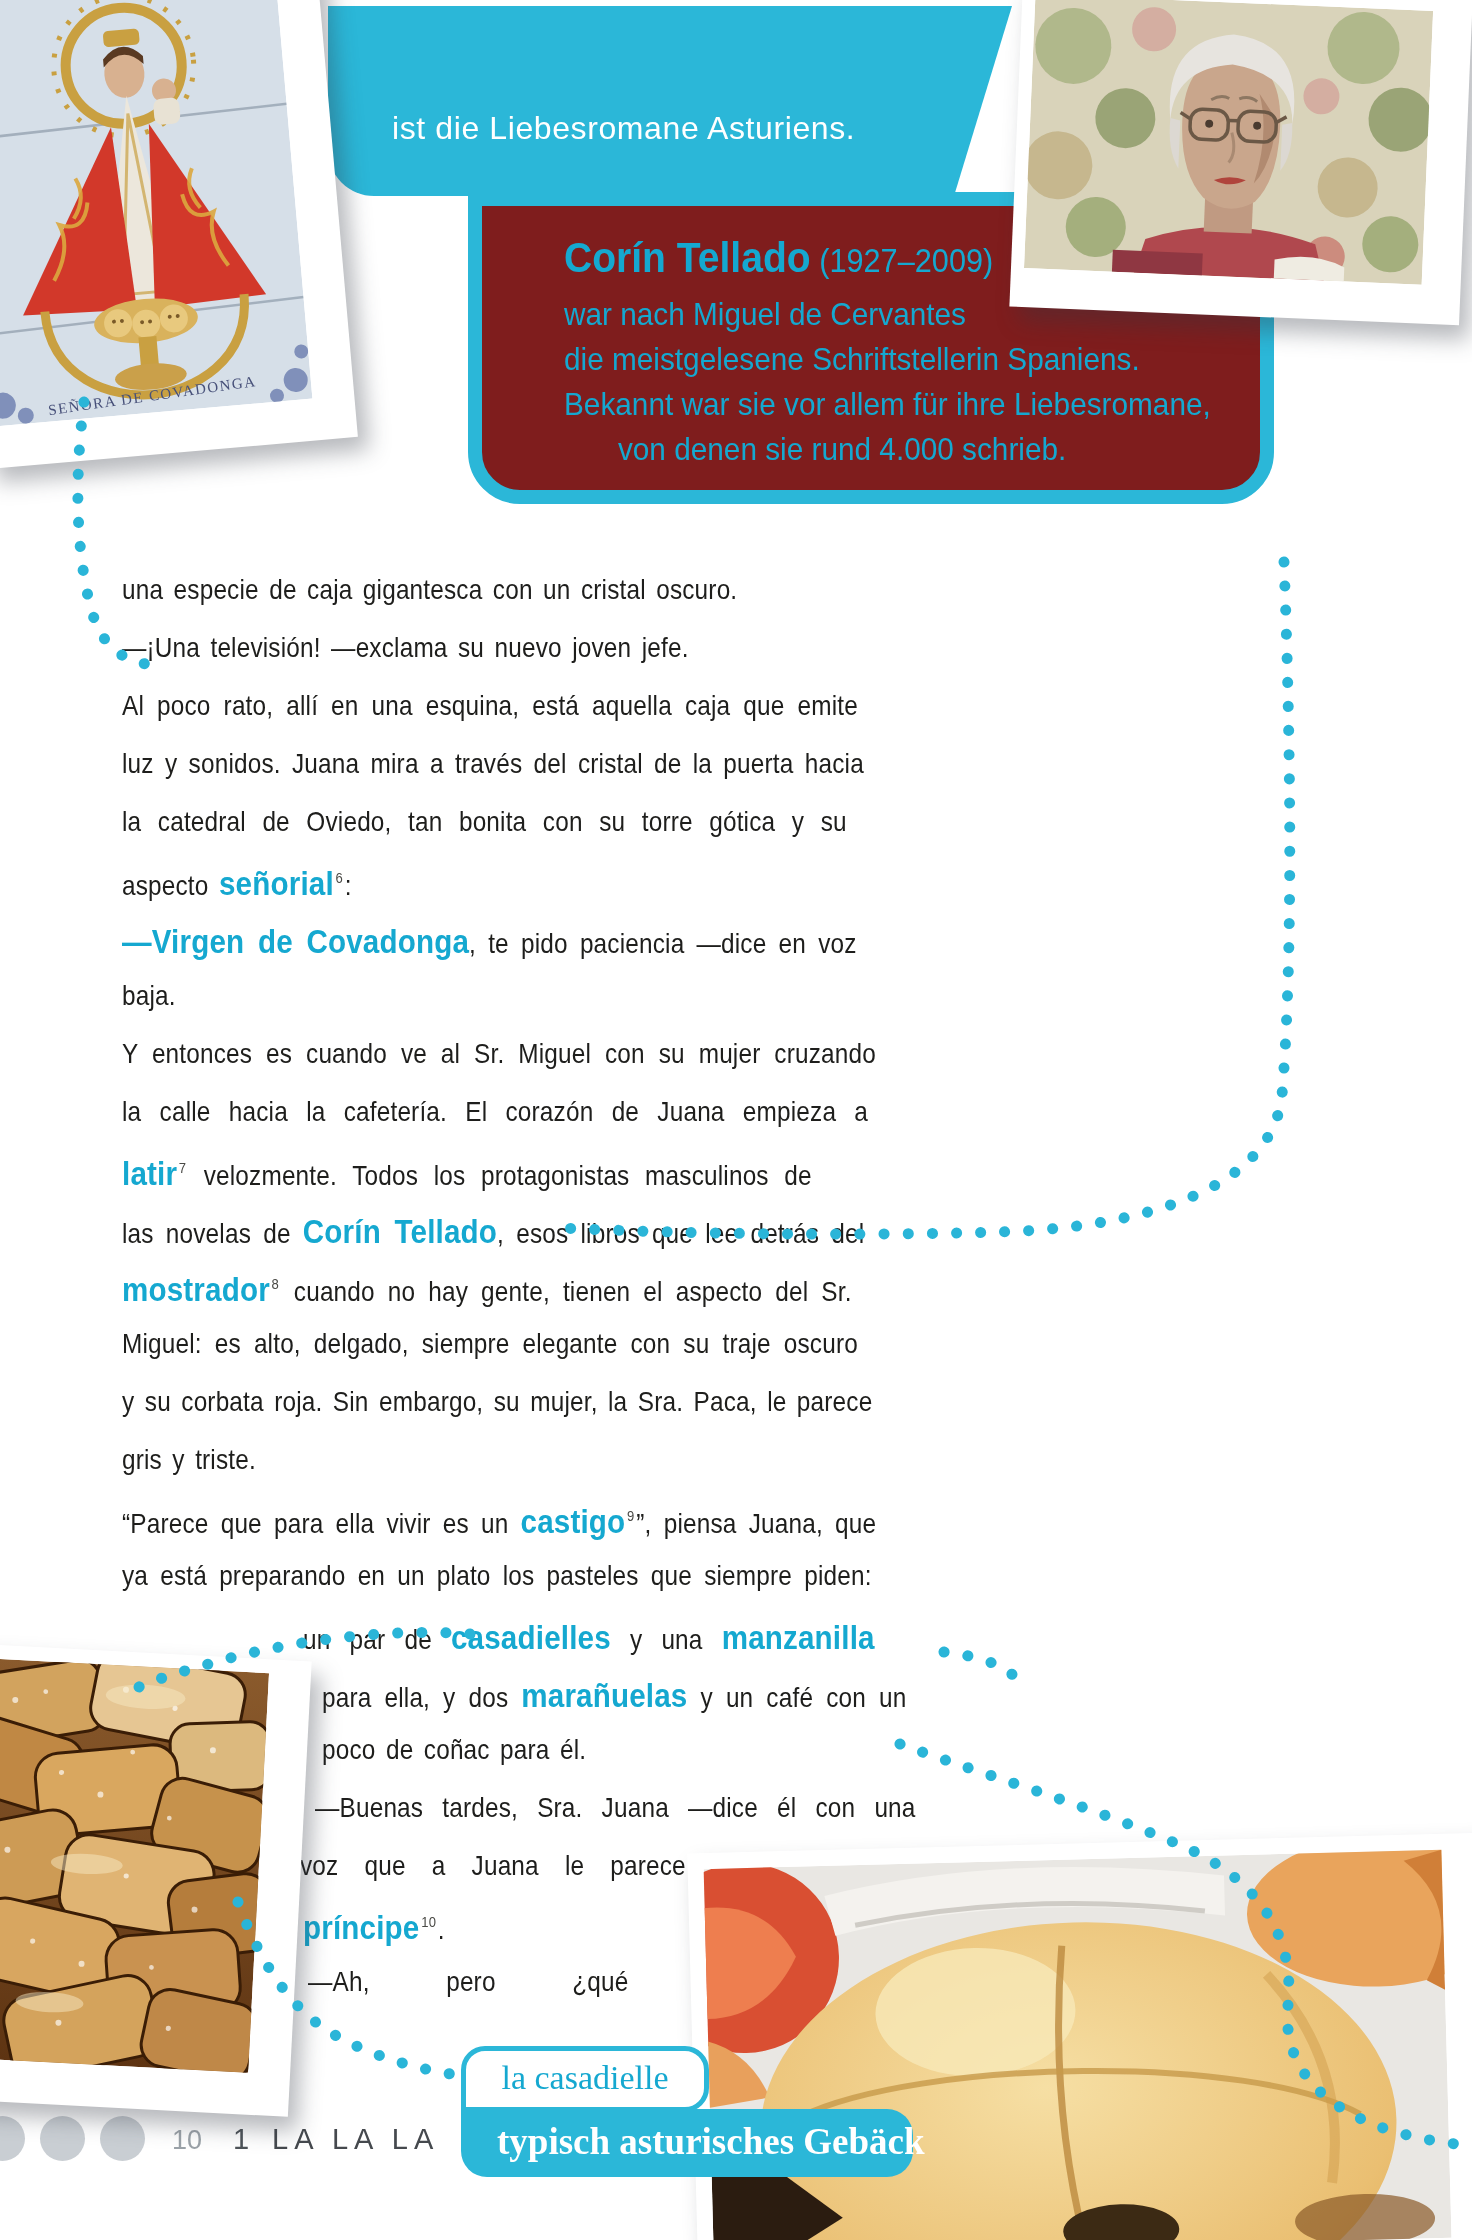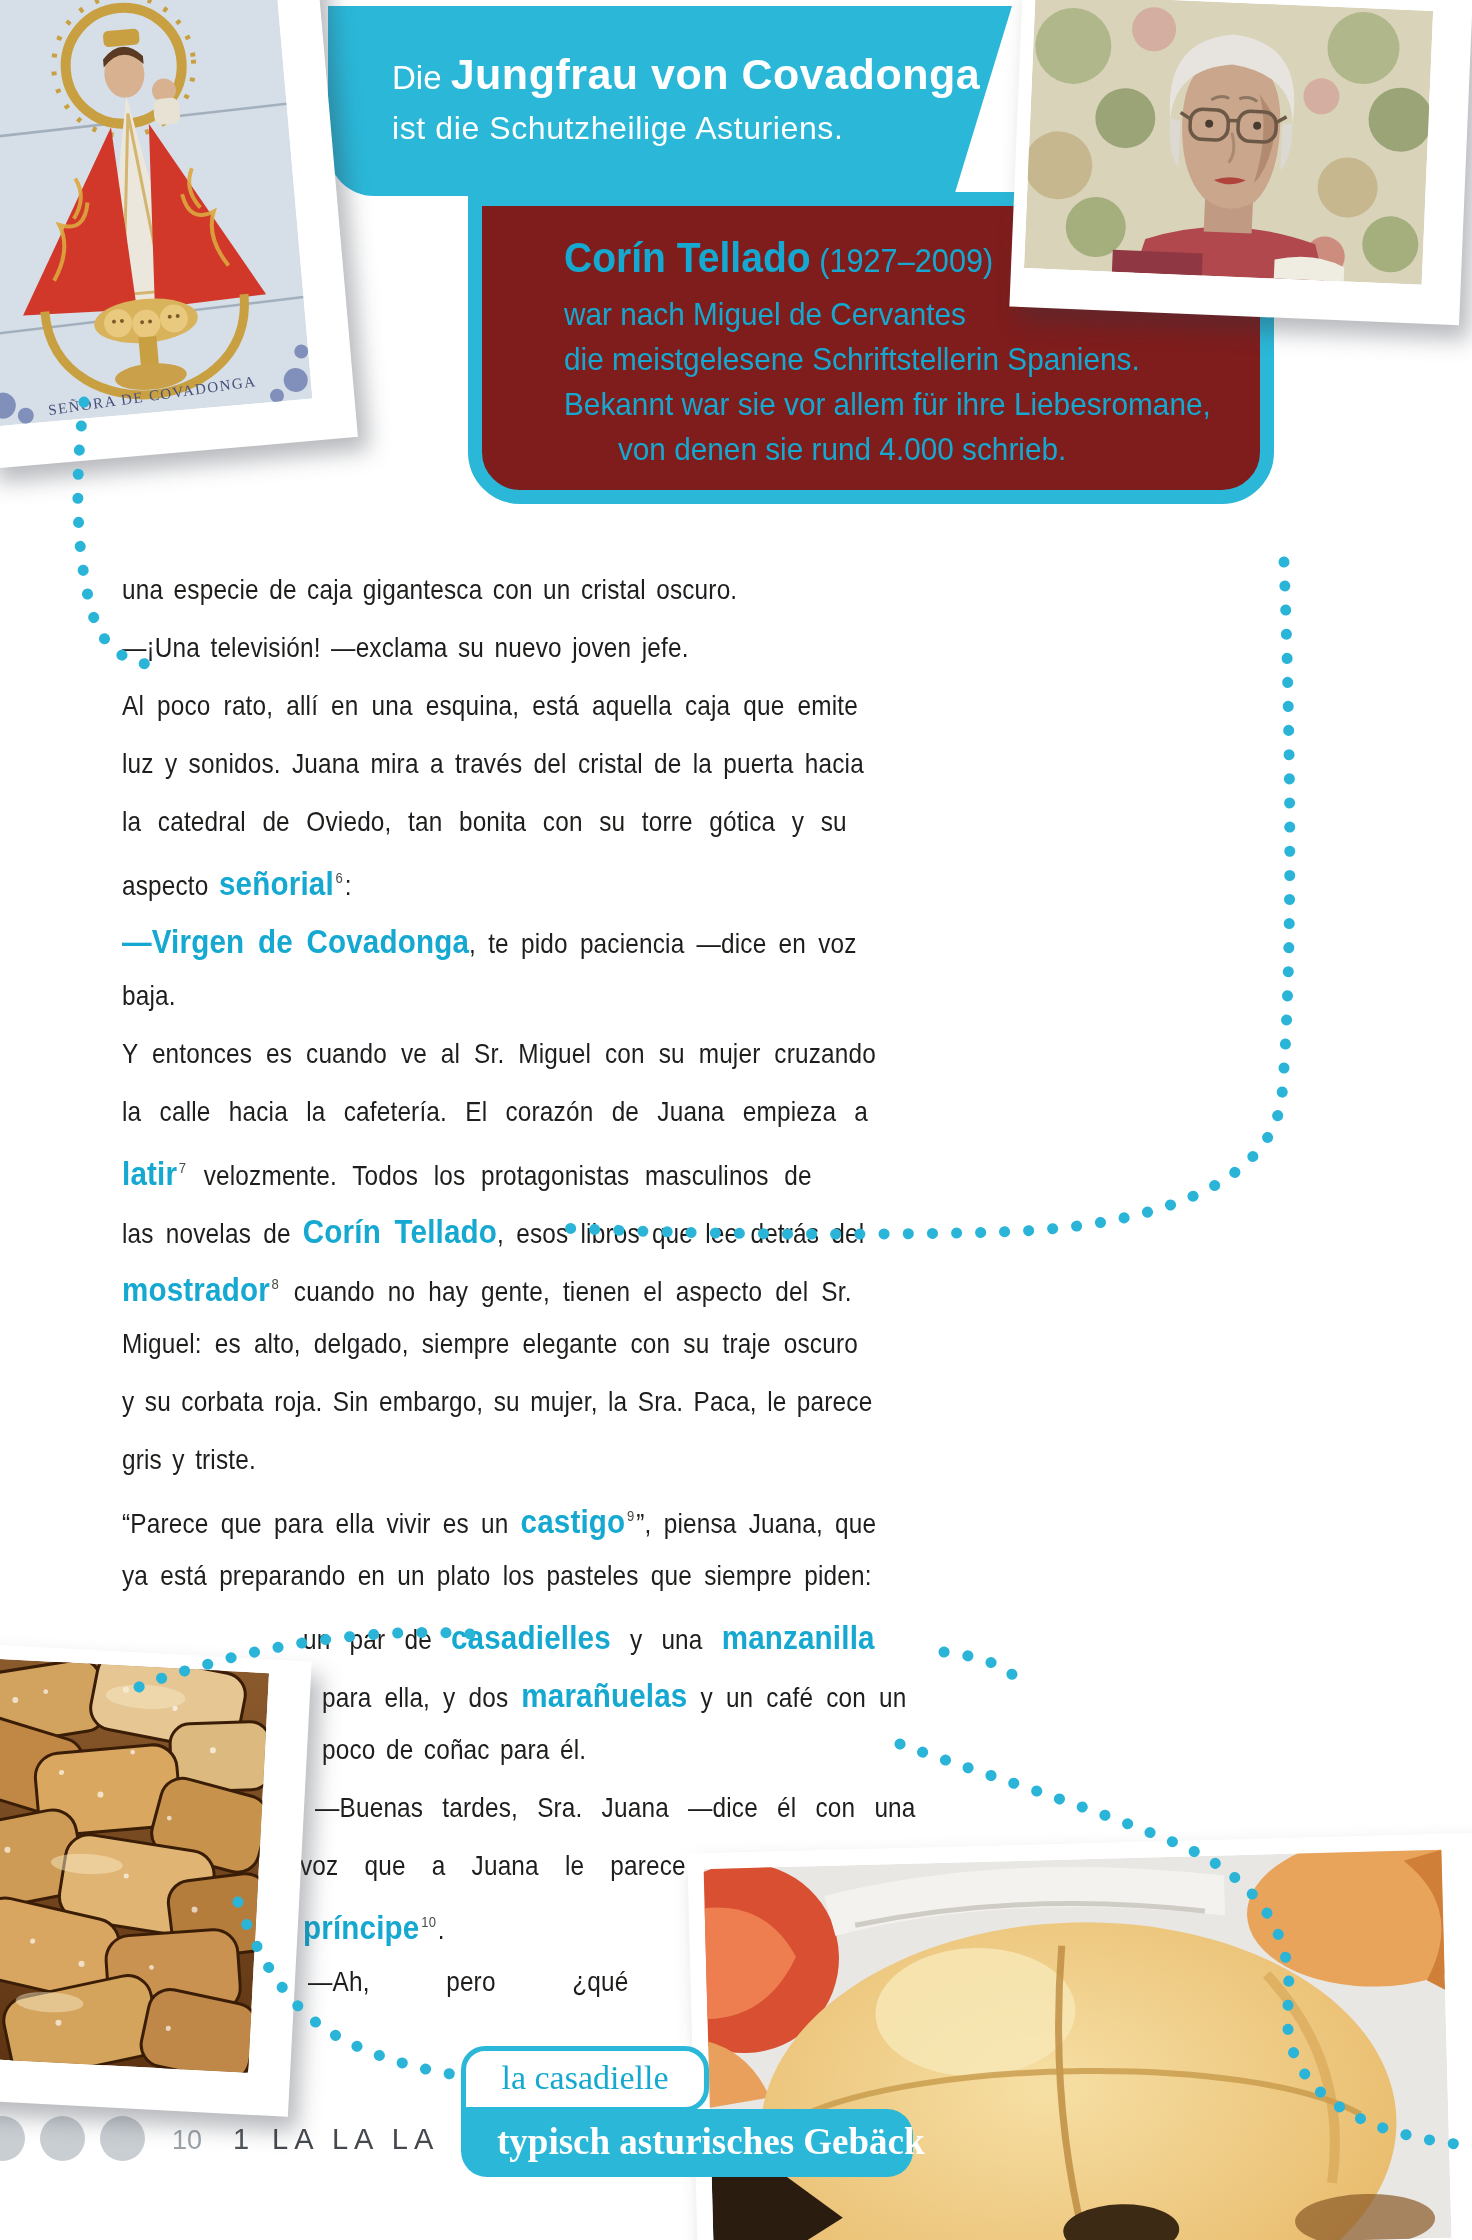--- a/index.html
+++ b/index.html
@@ -101,22 +101,21 @@
     <div class="inner">
       <div class="head"><b>Corín Tellado</b><span> (1927–2009)</span></div>
       <div class="l">war nach Miguel de Cervantes</div>
       <div class="l">die meistgelesene Schriftstellerin Spaniens.</div>
       <div class="l">Bekannt war sie vor allem für ihre Liebesromane,</div>
       <div class="l indent">von denen sie rund 4.000 schrieb.</div>
     </div>
   </div>
 
   <div id="banner">
-    <div class="line1"><span>Die </span><b>Jungfrau von Covadonga</b></div>
-    <div class="line2">ist die Schutzheilige Asturiens.</div>
+    <div class="line2">ist die Liebesromane Asturiens.</div>
   </div>
 
   <div id="story">
       <div class="line" style="top: 574px; left: 122px;"><span>una especie de caja gigantesca con un cristal oscuro.</span></div>
       <div class="line" style="top: 632px; left: 122px;"><span>—¡Una televisión! —exclama su nuevo joven jefe.</span></div>
       <div class="line" style="top: 690px; left: 122px; word-spacing: 7px;"><span>Al poco rato, allí en una esquina, está aquella caja que emite</span></div>
       <div class="line" style="top: 748px; left: 122px; word-spacing: 5px;"><span>luz y sonidos. Juana mira a través del cristal de la puerta hacia</span></div>
       <div class="line" style="top: 806px; left: 122px; word-spacing: 11px;"><span>la catedral de Oviedo, tan bonita con su torre gótica y su</span></div>
       <div class="line" style="top: 864px; left: 122px;"><span>aspecto </span><span class="hl">señorial</span><span class="sup">6</span><span>:</span></div>
       <div class="line" style="top: 922px; left: 122px; word-spacing: 6px;"><span class="hl">—Virgen de Covadonga</span><span>, te pido paciencia —dice en voz</span></div>

